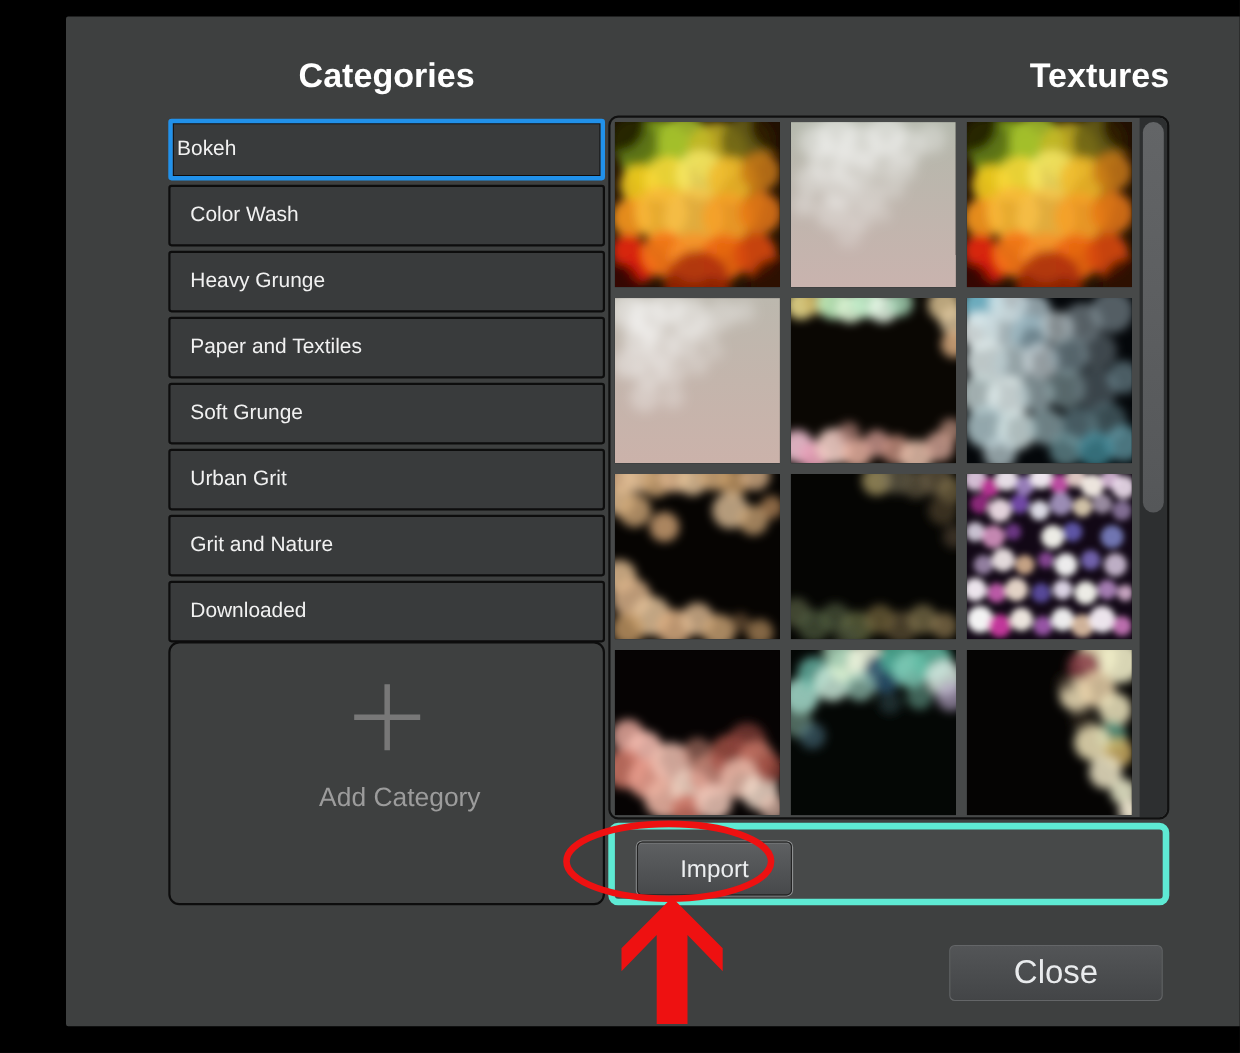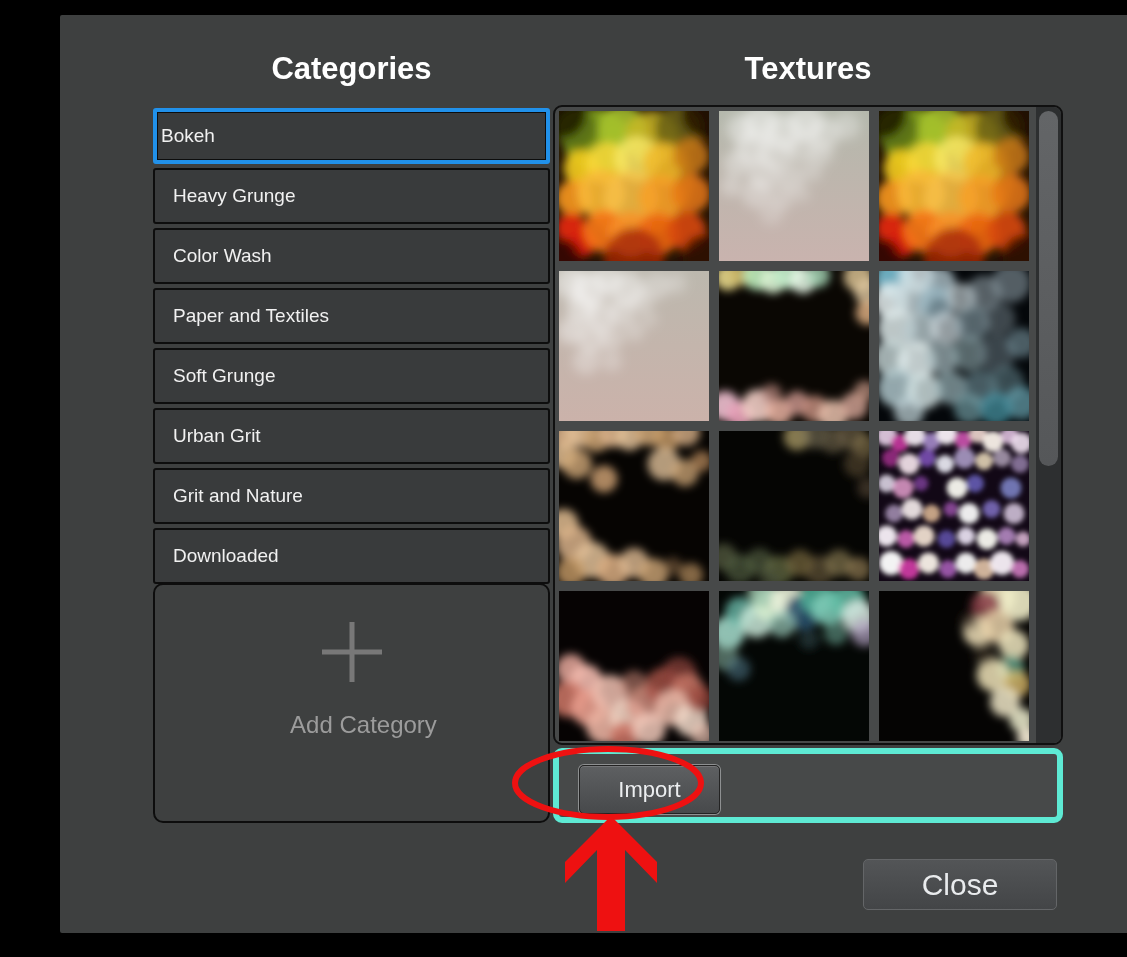--- a/index.html
+++ b/index.html
@@ -3,21 +3,21 @@
 <meta charset="utf-8">
 <style>
   html,body{margin:0;padding:0;background:#000;}
   body{width:1127px;height:957px;position:relative;overflow:hidden;
        font-family:"Liberation Sans","DejaVu Sans",sans-serif;}
   .dialog{position:absolute;left:20px;top:15px;width:1089px;height:918px;
           background:#3e4040;border-radius:2px;margin-left:40px;}
   .panel-title{position:absolute;top:36px;height:36px;line-height:36px;
                text-align:center;color:#fff;font-size:31px;font-weight:bold;}
   #categories-title{left:93px;width:397px;}
-  #textures-title{left:493px;width:510px;}
+  #textures-title{left:493px;width:510px;text-align:right;}
 
   
   .cat-list{position:absolute;left:93px;top:93px;width:397px;}
   .cat-item{box-sizing:border-box;width:397px;height:56px;margin-bottom:4px;
             background:#393b3c;border:2px solid #0d0d0d;border-radius:3px;
             color:#f1f1f1;font-size:19px;line-height:52px;padding-left:18px;
             cursor:pointer;}
   .cat-item.selected{border:4px solid #2191ea;line-height:48px;padding-left:4px;
             box-shadow:inset 0 0 0 1px #0d0d0d;}
 
@@ -63,22 +63,22 @@
 </head>
 <body>
 
 <div class="dialog">
 
   <div class="panel-title" id="categories-title">Categories</div>
   <div class="panel-title" id="textures-title">Textures</div>
 
   <div class="cat-list">
       <div class="cat-item selected">Bokeh</div>
+      <div class="cat-item">Color Wash</div>
       <div class="cat-item">Heavy Grunge</div>
-      <div class="cat-item">Color Wash</div>
       <div class="cat-item">Paper and Textiles</div>
       <div class="cat-item">Soft Grunge</div>
       <div class="cat-item">Urban Grit</div>
       <div class="cat-item">Grit and Nature</div>
       <div class="cat-item">Downloaded</div>
     </div>
 
   <div class="add-cat">
     <div class="plus">
       <svg width="66" height="66" viewBox="0 0 66 66">

